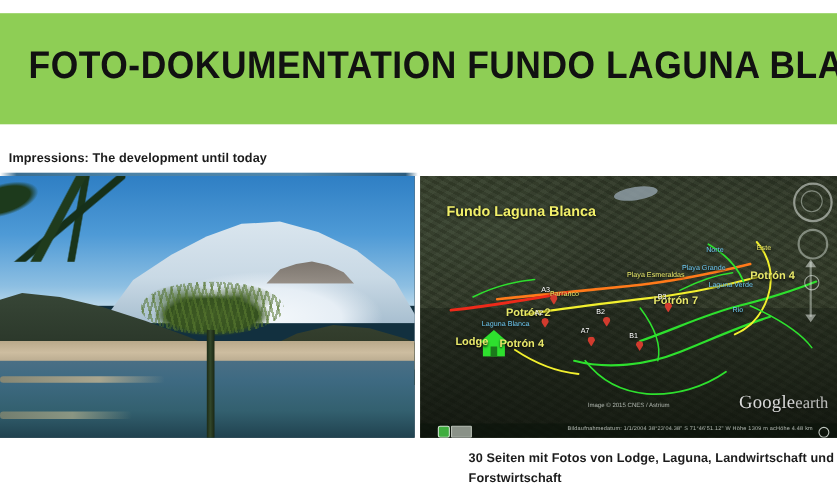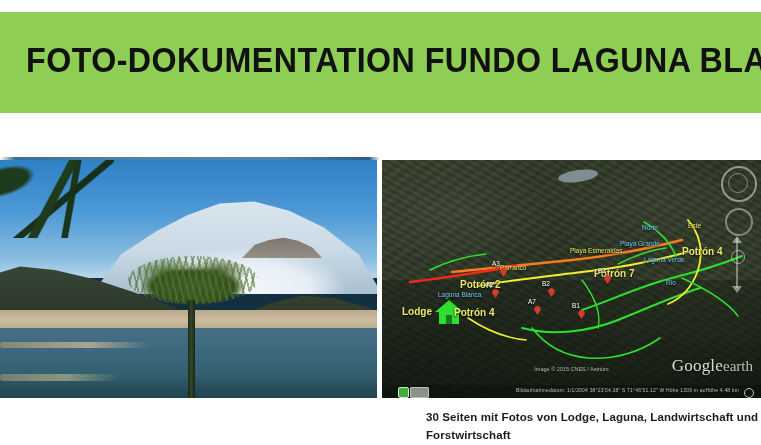--- a/index.html
+++ b/index.html
@@ -245,20 +245,21 @@
 <body>
 
 <div class="page">
 
   <div class="banner">
     <div class="banner-title">FOTO-DOKUMENTATION FUNDO LAGUNA BLANCA</div>
   </div>
 
   <div class="col-left">
 
+    <div class="sec-heading left-heading">Impressions: The development until today</div>
 
     <div class="rule"></div>
 
     <div class="photo">
       <div class="sky"></div>
       <div class="volcano">
         <div class="vol-rock"></div>
       </div>
       <div class="ridge-left"></div>
       <div class="ridge-right"></div>
@@ -294,28 +295,29 @@
           <path d="M262 62 C276 70 288 82 294 96" stroke="#2ee02e" stroke-width="1.6"></path>
           <path d="M150 168 C164 186 182 196 206 198 C232 200 258 192 278 178" stroke="#2ee02e" stroke-width="1.6"></path>
           <path d="M86 158 C104 170 122 178 144 180" stroke="#f2f02e" stroke-width="1.6"></path>
           <path d="M200 120 C212 136 220 152 216 168" stroke="#2ee02e" stroke-width="1.4"></path>
           <path d="M236 104 C252 96 268 90 284 88" stroke="#2ee02e" stroke-width="1.4"></path>
           <path d="M48 110 C64 102 84 96 104 94" stroke="#2ee02e" stroke-width="1.4"></path>
           <path d="M300 118 C322 128 344 140 356 156" stroke="#2ee02e" stroke-width="1.4"></path>
         </g>
       </svg>
 
+      <div class="map-title">Fundo Laguna Blanca</div>
 
       <div class="lodge-icon">
         <div class="roof"></div>
         <div class="body"></div>
         <div class="door"></div>
       </div>
 
-      <div class="map-label" style="left:20px;top:146px">Lodge</div>
+      <div class="map-label" style="left:32px;top:146px">Lodge</div>
       <div class="map-label" style="left:72px;top:147px">Potrón 4</div>
       <div class="map-label" style="left:78px;top:119px">Potrón 2</div>
       <div class="map-label" style="left:212px;top:108px">Potrón 7</div>
       <div class="map-label" style="left:300px;top:86px">Potrón 4</div>
       <div class="map-label cyan small" style="left:56px;top:131px">Laguna Blanca</div>
       <div class="map-label small" style="left:188px;top:87px">Playa Esmeraldas</div>
       <div class="map-label small" style="left:118px;top:104px">Barranco</div>
       <div class="map-label cyan small" style="left:238px;top:80px">Playa Grande</div>
       <div class="map-label cyan small" style="left:262px;top:96px">Laguna Verde</div>
       <div class="map-label cyan small" style="left:284px;top:119px">Rio</div>

